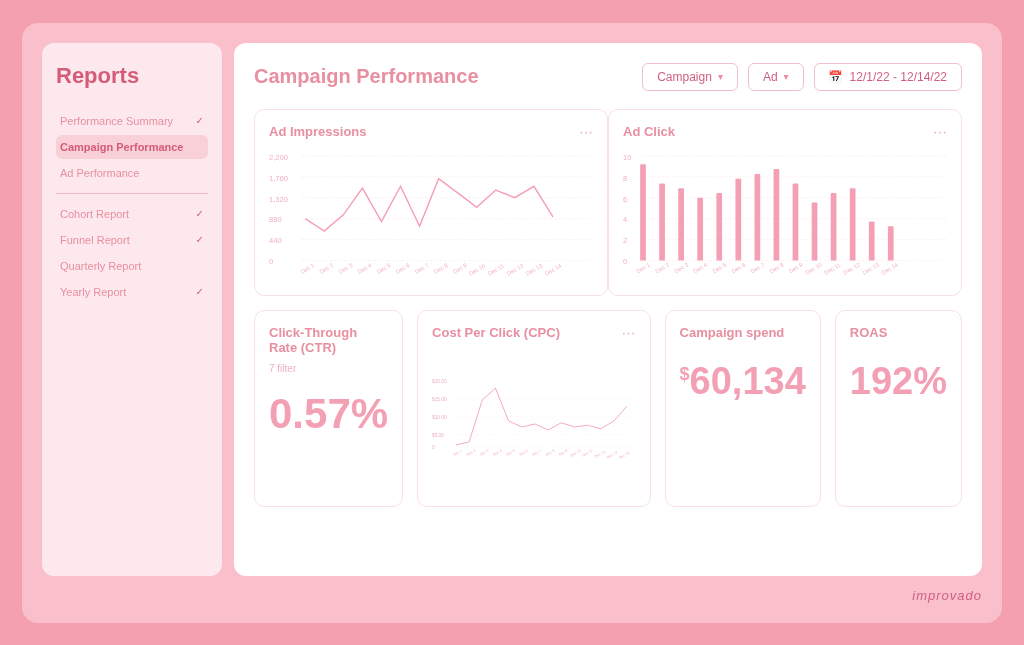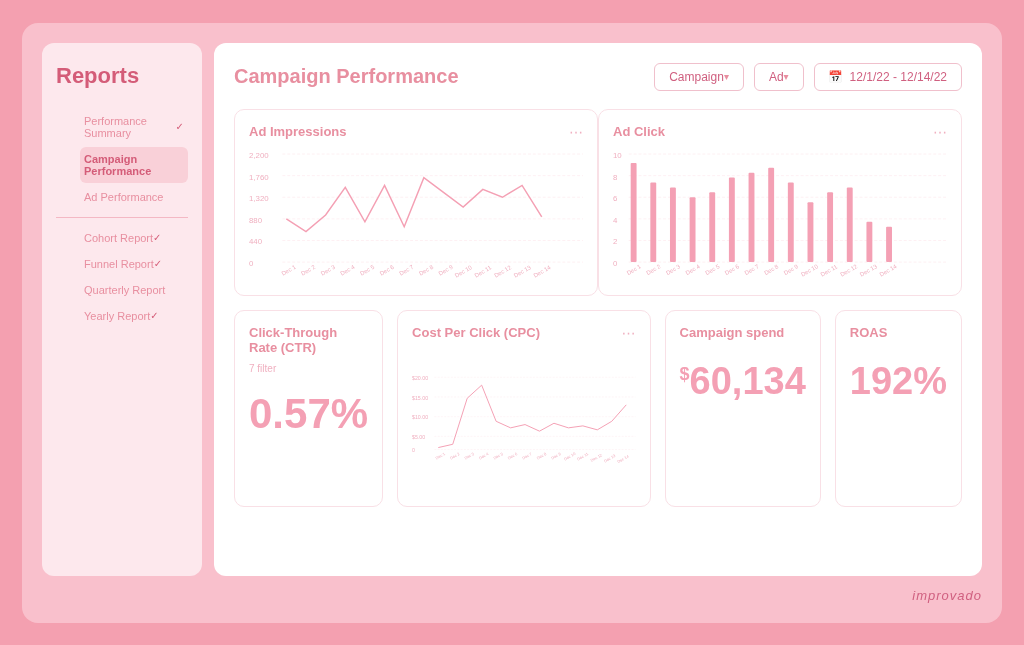--- a/index.html
+++ b/index.html
@@ -21,42 +21,42 @@
       display: flex;
       flex-direction: column;
     }
     .main-layout {
       display: flex;
       gap: 12px;
       flex: 1;
     }
     
     .sidebar {
-      width: 160px;
+      width: 180px;
       background: #fde8ed;
       border-radius: 12px;
       padding: 20px 14px;
       flex-shrink: 0;
     }
     .sidebar-title {
       color: #d45c78;
       font-size: 22px;
       font-weight: 700;
       margin-bottom: 20px;
     }
     .sidebar-item {
       padding: 6px 4px;
       font-size: 11px;
       color: #e88fa0;
       cursor: pointer;
       border-radius: 6px;
       margin-bottom: 2px;
       display: flex;
       align-items: center;
-      margin-left: 24px;
+      justify-content: space-between;
     }
     .sidebar-item.active {
       background: #f9d0d8;
       color: #d45c78;
       font-weight: 600;
     }
     .sidebar-item .checkmark {
       font-size: 10px;
       color: #d45c78;
     }
@@ -89,21 +89,21 @@
     .filter-btn {
       background: white;
       border: 1px solid #f0c0cc;
       border-radius: 6px;
       padding: 6px 14px;
       font-size: 12px;
       color: #d06080;
       cursor: pointer;
       display: flex;
       align-items: center;
-      gap: 0;
+      gap: 6px;
     }
     .filter-btn .arrow {
       font-size: 10px;
       color: #e88fa0;
     }
     .date-btn {
       background: white;
       border: 1px solid #f0c0cc;
       border-radius: 6px;
       padding: 6px 14px;

